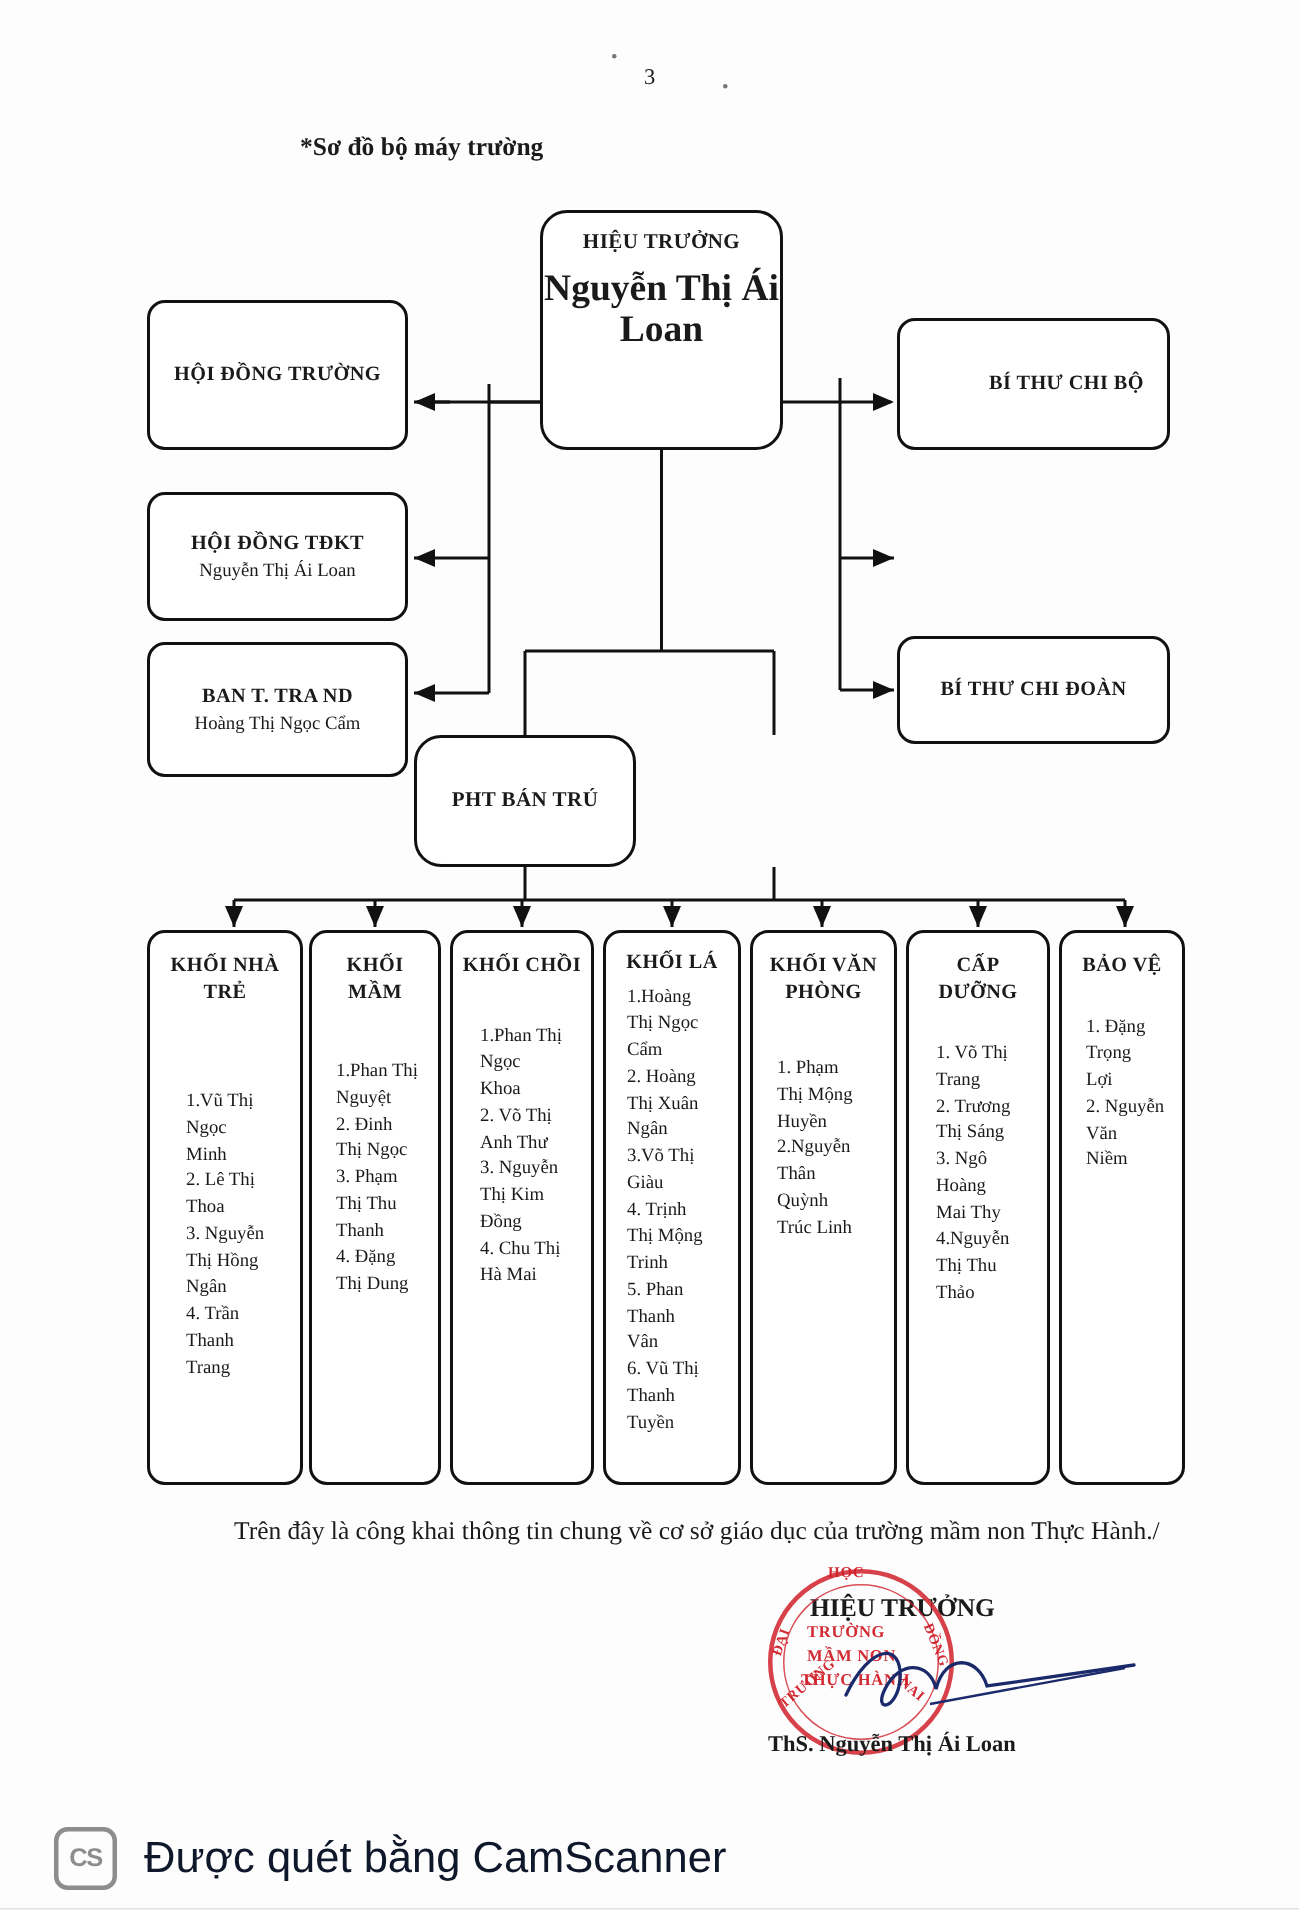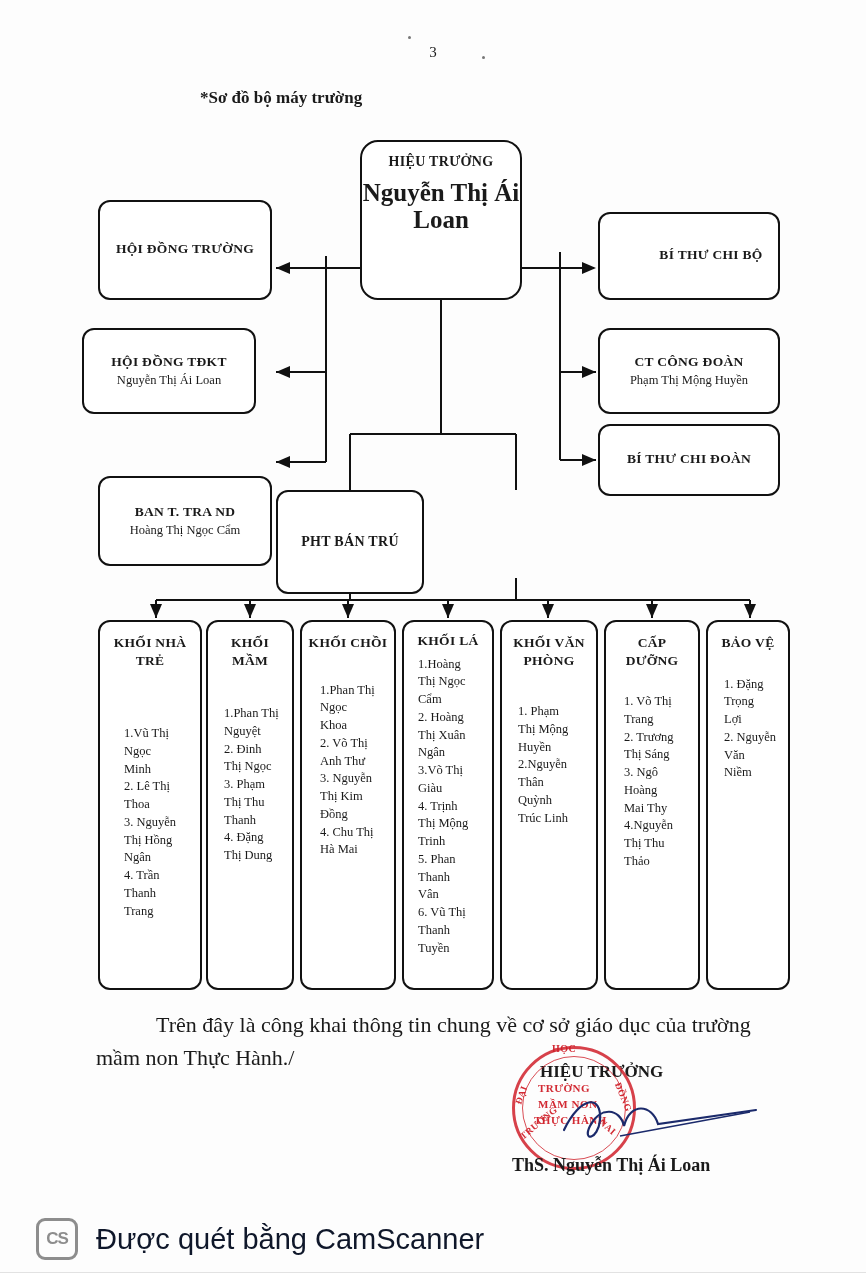--- a/index.html
+++ b/index.html
@@ -77,27 +77,27 @@
   }
 
   .side-box {
     width: 174px; height: 82px;
     justify-content: center;
   }
   .side-box .title { font-size: 13.5px; }
   .side-box .sub { font-size: 12.5px; margin-top: 3px; }
 
   #box-hoi-dong-truong { left: 98px; top: 200px; height: 100px; }
-  #box-hoi-dong-tdkt  { left: 82px; top: 328px; height: 86px; }
-  #box-ban-ttnd       { left: 98px; top: 428px; height: 90px; margin-top: 48px; }
+  #box-hoi-dong-tdkt  { left: 98px; top: 328px; height: 86px; }
+  #box-ban-ttnd       { left: 98px; top: 428px; height: 90px; }
   #box-bi-thu-chi-bo  { left: 598px; top: 212px; width: 182px; height: 88px; padding-left: 44px; }
   #box-ct-cong-doan   { left: 598px; top: 328px; width: 182px; height: 86px; }
   #box-bi-thu-chi-doan{ left: 598px; top: 424px; width: 182px; height: 72px; text-align: right; }
 
-  .pht-box { width: 148px; height: 104px; justify-content: center; }
+  .pht-box { width: 148px; height: 88px; justify-content: center; border-radius: 18px; }
   .pht-box .title { font-size: 14px; line-height: 1.35; }
   #box-pht-ban-tru   { left: 276px; top: 490px; }
   #box-pht-chuyen-mon{ left: 440px; top: 490px; width: 152px; }
 
   
   .group-box {
     top: 620px;
     height: 370px;
     justify-content: flex-start;
     padding: 12px 6px 6px 6px;
@@ -139,36 +139,36 @@
     position: absolute;
     left: 0; top: 0;
     width: 866px; height: 1280px;
     pointer-events: none;
   }
 
   .closing-text {
     position: absolute;
     left: 96px; top: 1008px;
     width: 700px;
-    font-size: 22px;
+    font-size: 17px;
     line-height: 1.5;
     text-indent: 60px;
     font-family: "Liberation Serif", serif;
   }
 
   .sign-title {
     position: absolute;
     left: 540px; top: 1062px;
     font-size: 17px;
     font-weight: bold;
   }
   .sign-name {
     position: absolute;
     left: 512px; top: 1155px;
-    font-size: 18px;
+    font-size: 15px;
     font-weight: bold;
   }
 
   
   .stamp {
     position: absolute;
     left: 512px; top: 1046px;
     width: 124px; height: 124px;
     border: 3px solid #d0202a;
     border-radius: 50%;
@@ -328,24 +328,20 @@
   </div>
   <div class="box side-box" id="box-ban-ttnd">
     <div class="title">BAN T. TRA ND</div>
     <div class="sub">Hoàng Thị Ngọc Cẩm</div>
   </div>
 
   <div class="box side-box" id="box-bi-thu-chi-bo">
     <div class="title">BÍ THƯ CHI BỘ</div>
     <div class="sub"></div>
   </div>
-  <div class="box side-box" id="box-ct-cong-doan">
-    <div class="title">CT CÔNG ĐOÀN</div>
-    <div class="sub">Phạm Thị Mộng Huyền</div>
-  </div>
   <div class="box side-box" id="box-bi-thu-chi-doan">
     <div class="title">BÍ THƯ CHI ĐOÀN</div>
     <div class="sub"></div>
   </div>
 
   <div class="box pht-box" id="box-pht-ban-tru">
     <div class="title">PHT BÁN TRÚ</div>
   </div>
 
   <div class="box group-box" id="g0">

